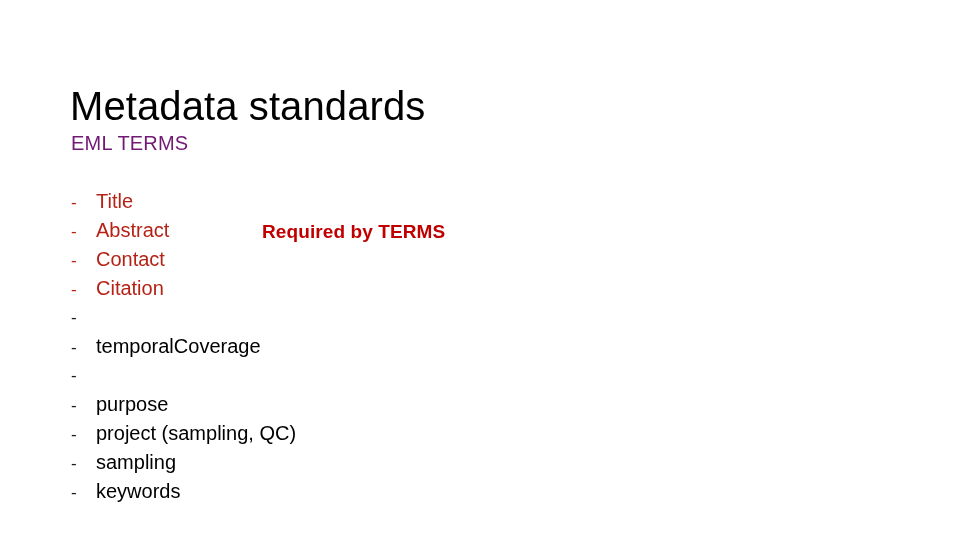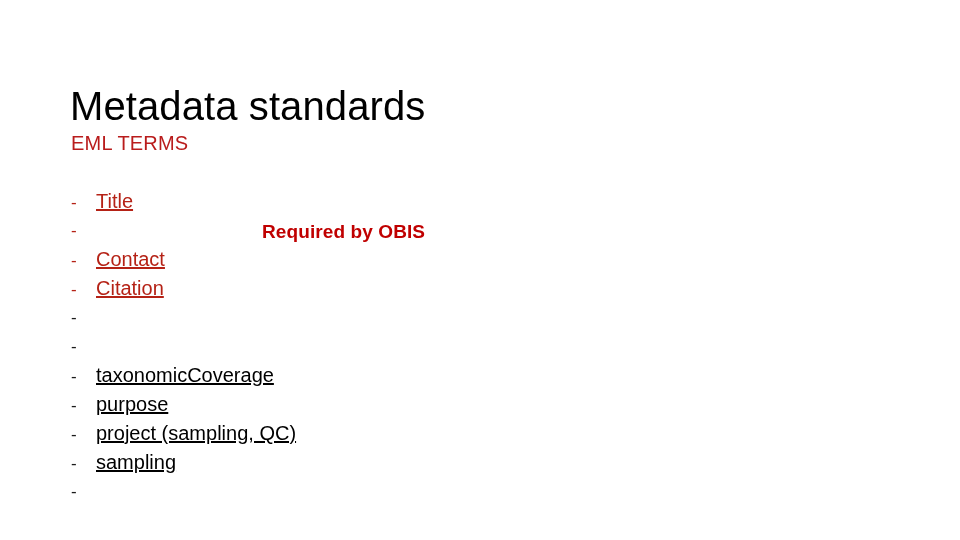--- a/index.html
+++ b/index.html
@@ -31,21 +31,21 @@
     letter-spacing: 0.1px;
     white-space: nowrap;
   }
   .subhead {
     position: absolute;
     left: 71px;
     top: 130px;
     font-size: 20px;
     font-weight: 400;
     line-height: 26px;
-    color: #b91c1c;
+    color: #701a75;
     letter-spacing: 0.2px;
     white-space: nowrap;
   }
   .term-list {
     position: absolute;
     left: 71px;
     top: 187px;
     width: 420px;
     margin: 0;
     padding: 0;
@@ -69,21 +69,20 @@
     color: #1a1a1a;
   }
   .term-item.required {
     color: #b52216;
   }
   .term-item.required .dash {
     color: #b52216;
   }
   .term-item .term-label {
     display: inline-block;
-    text-decoration: underline;
   }
   .callout {
     position: absolute;
     left: 262px;
     top: 219px;
     font-size: 19px;
     font-weight: bold;
     line-height: 26px;
     color: #c00000;
     white-space: nowrap;
@@ -99,51 +98,53 @@
 
   <div class="subhead">EML TERMS</div>
 
   <ul class="term-list">
       <li class="term-item required">
         <span class="dash">-</span>
         <span class="term-label">Title</span>
       </li>
       <li class="term-item required">
         <span class="dash">-</span>
+        <span class="term-label">Abstract</span>
       </li>
       <li class="term-item required">
         <span class="dash">-</span>
         <span class="term-label">Contact</span>
       </li>
       <li class="term-item required">
         <span class="dash">-</span>
         <span class="term-label">Citation</span>
       </li>
       <li class="term-item">
         <span class="dash">-</span>
       </li>
       <li class="term-item">
         <span class="dash">-</span>
+        <span class="term-label">temporalCoverage</span>
       </li>
       <li class="term-item">
         <span class="dash">-</span>
-        <span class="term-label">taxonomicCoverage</span>
       </li>
       <li class="term-item">
         <span class="dash">-</span>
         <span class="term-label">purpose</span>
       </li>
       <li class="term-item">
         <span class="dash">-</span>
         <span class="term-label">project (sampling, QC)</span>
       </li>
       <li class="term-item">
         <span class="dash">-</span>
         <span class="term-label">sampling</span>
       </li>
       <li class="term-item">
         <span class="dash">-</span>
+        <span class="term-label">keywords</span>
       </li>
     </ul>
 
-  <div class="callout">Required by OBIS</div>
+  <div class="callout">Required by TERMS</div>
 
 </div>
 
 </body></html>

